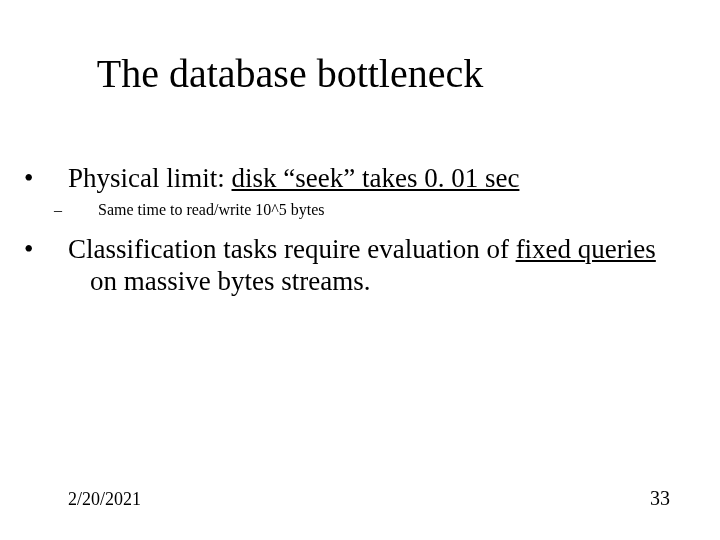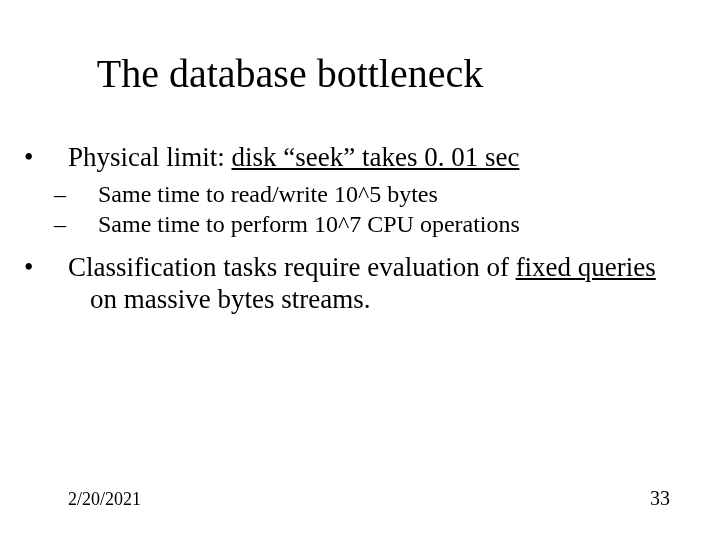--- a/index.html
+++ b/index.html
@@ -23,39 +23,39 @@
     position: absolute;
     top: 50px;
     left: 0;
     width: 580px;
     text-align: center;
     font-size: 40px;
     font-weight: normal;
   }
   .body {
     position: absolute;
-    top: 142px;
+    top: 163px;
     left: 68px;
     width: 600px;
     font-size: 27px;
     line-height: 1.18;
   }
   .b1 {
     margin: 0 0 6px 0;
     text-indent: -22px;
     padding-left: 22px;
   }
   .b1 .dot {
     display: inline-block;
     width: 22px;
     margin-left: -22px;
     text-align: left;
   }
   .sub {
-    font-size: 24px;
+    font-size: 16px;
     margin: 0 0 2px 0;
     padding-left: 52px;
     text-indent: -22px;
   }
   .sub .dash {
     display: inline-block;
     width: 22px;
     margin-left: -22px;
   }
   .gap {
@@ -85,23 +85,20 @@
   <div class="body">
 
     <p class="b1">
       <span class="dot">•</span><span>Physical limit: </span><span class="u">disk “seek” takes 0. 01 sec</span>
     </p>
 
     <p class="sub">
       <span class="dash">–</span><span>Same time to read/write 10^5 bytes</span>
     </p>
 
-    <p class="sub">
-      <span class="dash">–</span><span>Same time to perform 10^7 CPU operations</span>
-    </p>
 
     <div class="gap"></div>
 
 
     <p class="b1">
       <span class="dot">•</span><span>Classification tasks require evaluation of </span><span class="u">fixed queries</span><span> on massive bytes streams.</span>
     </p>
 
   </div>
 

